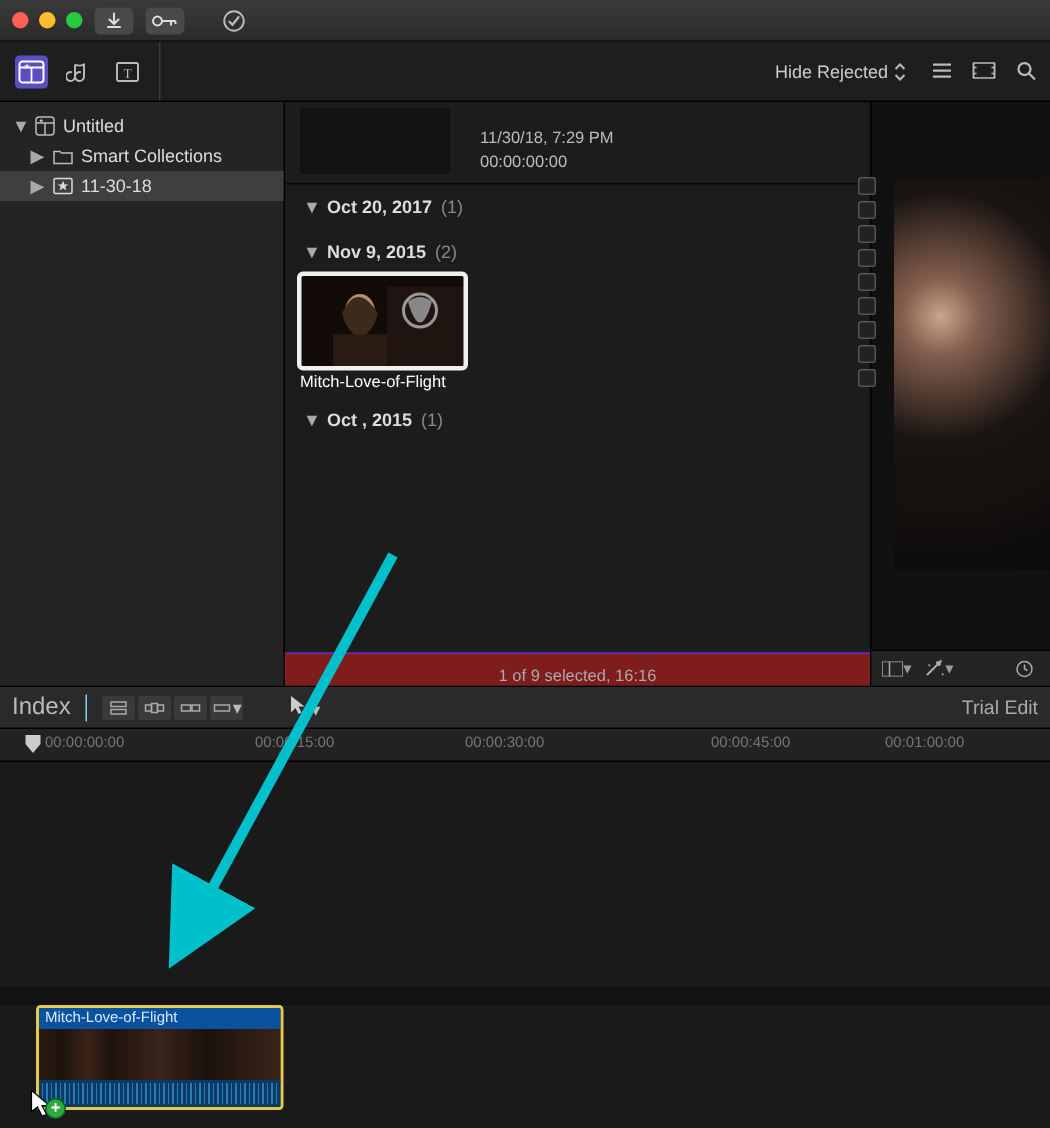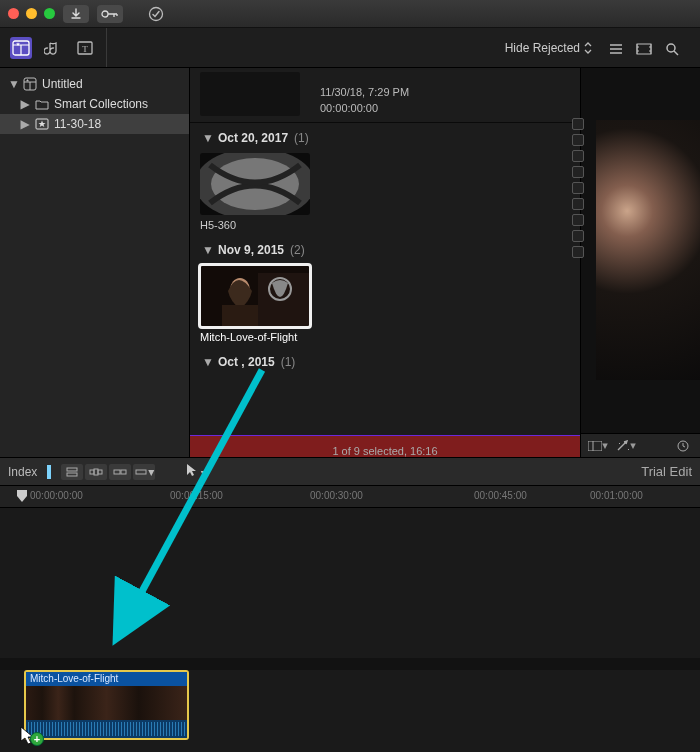--- a/index.html
+++ b/index.html
@@ -28,21 +28,21 @@
   .tl-red{background:#ff5f56}
   .tl-yel{background:#ffbd2e}
   .tl-grn{background:#27c93f}
   .tb-btn{width:26px;height:18px;border-radius:4px;background:#494949;display:flex;align-items:center;justify-content:center;color:#ddd;cursor:pointer}
 
   
   .toolbar{height:40px;background:var(--panel);border-bottom:1px solid #000;display:flex;align-items:center}
   .tool-left{display:flex;gap:10px;align-items:center;padding:0 10px;height:100%;border-right:1px solid #3a3a3a;}
   .ticon{width:22px;height:22px;display:flex;align-items:center;justify-content:center;color:#aaa;cursor:pointer;border-radius:3px}
   .ticon.active{background:var(--accent);color:#fff}
-  .tool-right{margin-left:auto;display:flex;align-items:flex-end;gap:8px;padding-right:18px}
+  .tool-right{margin-left:auto;display:flex;align-items:flex-start;gap:8px;padding-right:6px}
   .tool-drop{color:#ccc;font-size:12px;padding:4px 6px;cursor:pointer;display:flex;align-items:center;gap:4px}
   .tiny-icon{width:20px;height:20px;display:flex;align-items:center;justify-content:center;color:#bbb;cursor:pointer}
   .format-pane{border-left:1px solid #3a3a3a;height:100%;display:flex;align-items:center;padding:0 10px;color:#9a9a9a;font-size:12px;white-space:nowrap}
 
   
   .main{display:flex;height:390px;border-bottom:1px solid #000;background:var(--bg2)}
   .sidebar{width:190px;background:#242424;border-right:1px solid #000;padding:6px 0}
   .side-row{display:flex;align-items:center;padding:3px 8px;gap:5px;font-size:12px;color:#ddd}
   .side-row.sel{background:var(--select)}
   .arw{width:10px;text-align:center;color:#aaa}
@@ -65,21 +65,21 @@
   .browser-foot{height:22px;border-top:1px solid #6d28d9;color:#aaa;font-size:11px;display:flex;align-items:flex-end;justify-content:center;background:#7f1d1d}
 
   .viewer-pane{width:120px;border-left:1px solid #000;background:#111;display:flex;flex-direction:column}
   .viewer-film{flex:1;display:flex;flex-direction:column;gap:2px;padding:6px 4px}
   .viewer-img{position:absolute;left:596px;top:120px;width:104px;height:260px;background:radial-gradient(circle at 30% 35%,#caa48a 0%,#835e4e 14%,#1a1512 45%,#0c0b0b 100%)}
   .viewer-toolbar{height:24px;border-top:1px solid #000;background:#242424;display:flex;align-items:center;gap:6px;padding:0 6px}
   .vt-btn{width:22px;height:16px;color:#9a9a9a;display:flex;align-items:center;justify-content:center;cursor:pointer;font-size:11px}
 
   
   .tl-toolbar{height:28px;background:#2a2a2a;border-bottom:1px solid #000;display:flex;align-items:center;padding:0 8px;color:#bbb;gap:10px}
-  .tl-toolbar .idx{font-size:12px;padding-right:10px;border-right:4px solid #7dd3fc;cursor:pointer}
+  .tl-toolbar .idx{font-size:16px;padding-right:10px;border-right:1px solid #7dd3fc;cursor:pointer}
   .tl-btns{display:flex;gap:2px}
   .tl-btns .b{width:22px;height:16px;background:#3a3a3a;border-radius:2px;cursor:pointer;display:flex;align-items:center;justify-content:center}
   .tl-right{margin-left:auto;color:#aaa;font-size:13px}
 
   
   .timeline{flex:1;background:#1a1a1a;position:relative;height:266px}
   .ruler{height:22px;background:#222;border-bottom:1px solid #000;position:relative;color:#777;font-size:10px}
   .ruler .tick{position:absolute;top:4px}
   .ruler .head{position:absolute;left:16px;top:3px;width:12px;height:12px}
   .ruler .head svg{display:block}
@@ -222,34 +222,20 @@
         <div>11/30/18, 7:29 PM</div>
         <div>00:00:00:00</div>
       </div>
     </div>
     <div class="browser-scroll">
 
       <div class="group-hdr">
         <span class="arw">▼</span>
         <b>Oct 20, 2017</b>
         <span class="count">(1)</span>
-      </div>
-      <div class="thumb-row">
-        <div class="thumb-col">
-          <div class="thumb">
-            <svg viewBox="0 0 110 62" preserveAspectRatio="none">
-              <rect width="110" height="62" fill="#0b0b0b"></rect>
-              <ellipse cx="55" cy="31" rx="60" ry="36" fill="#3b3b3b"></ellipse>
-              <ellipse cx="55" cy="31" rx="44" ry="26" fill="#777"></ellipse>
-              <path d="M10 50 Q55 15 100 50" stroke="#222" stroke-width="6" fill="none"></path>
-              <path d="M10 12 Q55 47 100 12" stroke="#222" stroke-width="6" fill="none"></path>
-            </svg>
-          </div>
-          <div class="thumb-cap">H5-360</div>
-        </div>
       </div>
 
       <div class="group-hdr">
         <span class="arw">▼</span>
         <b>Nov 9, 2015</b>
         <span class="count">(2)</span>
       </div>
       <div class="thumb-row">
         <div class="thumb-col">
           <div class="thumb sel">

